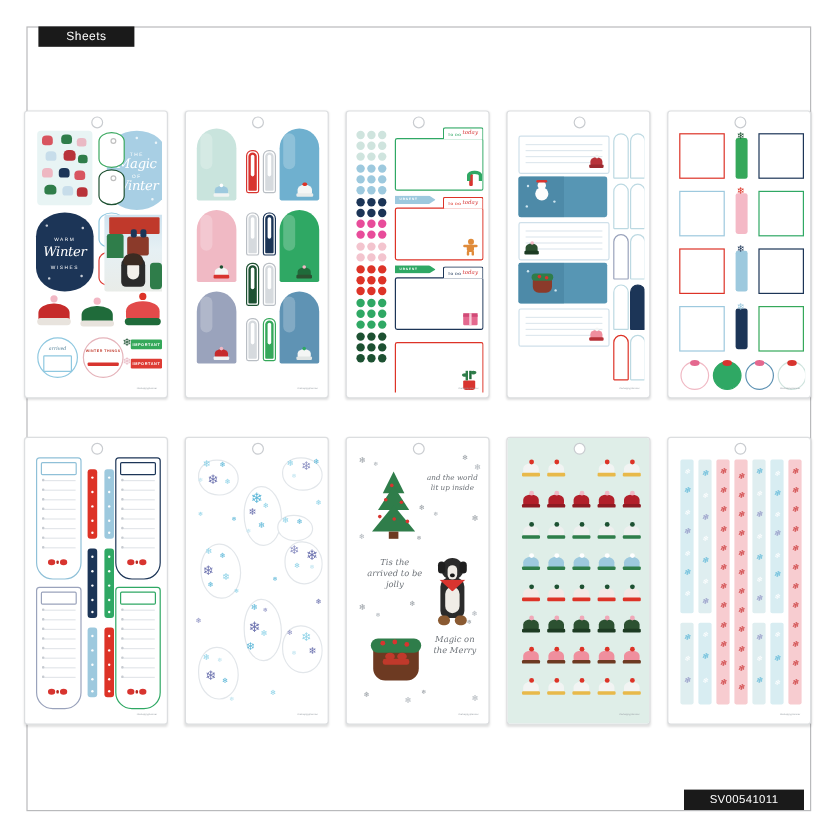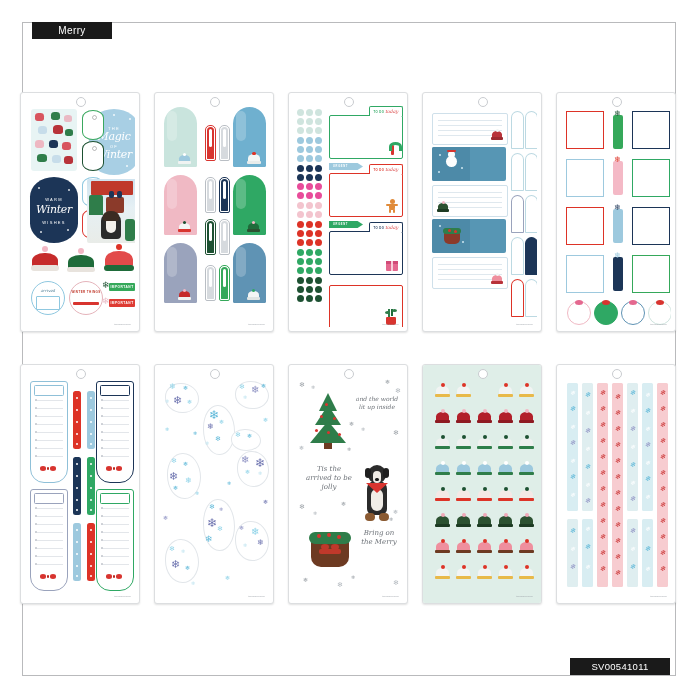--- a/index.html
+++ b/index.html
@@ -120,21 +120,21 @@
   .wstrip i{position:absolute;left:50%;transform:translateX(-50%);}
 </style>
 </head>
 <body>
 
 <div class="page">
 
   <div class="frame"></div>
 
   <div class="badge badge-sheets">
-    <span>Merry</span>
+    <span>Sheets</span>
   </div>
 
   <div class="badge badge-sku">
     <span>SV00541011</span>
   </div>
 
   <div class="grid">
 
     <div class="sheet" style="left:0px;top:0px;">
       <div class="punch"></div>
@@ -801,21 +801,21 @@
           <div style="position:absolute;left:6px;top:12px;width:38px;height:28px;background:#6d3a22;border-radius:3px 3px 10px 10px;"></div>
           <div style="position:absolute;left:4px;top:5px;width:42px;height:12px;background:#2f7d4a;border-radius:6px;"></div>
           <div style="position:absolute;left:12px;top:7px;width:4px;height:4px;border-radius:50%;background:#d8342f;"></div>
           <div style="position:absolute;left:22px;top:6px;width:4px;height:4px;border-radius:50%;background:#d8342f;"></div>
           <div style="position:absolute;left:32px;top:8px;width:4px;height:4px;border-radius:50%;background:#d8342f;"></div>
           <div style="position:absolute;left:14px;top:22px;width:22px;height:5px;background:#c0392b;border-radius:2px;"></div>
           <div style="position:absolute;left:16px;top:17px;width:8px;height:6px;background:#c0392b;border-radius:50%;"></div>
           <div style="position:absolute;left:26px;top:17px;width:8px;height:6px;background:#c0392b;border-radius:50%;"></div>
         </div>
 
-        <div class="script" style="left:64px;top:160px;width:44px;font-size:7px;">Bring on the Merry</div>
+        <div class="script" style="left:64px;top:160px;width:44px;font-size:7px;">Magic on the Merry</div>
 
         <div class="snow" style="left:6px;top:12px;font-size:7px;color:#9aa0a6;">❄</div>
         <div class="snow" style="left:18px;top:16px;font-size:5px;color:#b0b6bc;">❄</div>
         <div class="snow" style="left:92px;top:10px;font-size:6px;color:#9aa0a6;">❄</div>
         <div class="snow" style="left:102px;top:18px;font-size:7px;color:#b0b6bc;">❄</div>
         <div class="snow" style="left:56px;top:52px;font-size:6px;color:#9aa0a6;">❄</div>
         <div class="snow" style="left:68px;top:58px;font-size:5px;color:#b0b6bc;">❄</div>
         <div class="snow" style="left:100px;top:60px;font-size:7px;color:#9aa0a6;">❄</div>
         <div class="snow" style="left:6px;top:76px;font-size:6px;color:#b0b6bc;">❄</div>
         <div class="snow" style="left:54px;top:78px;font-size:5px;color:#9aa0a6;">❄</div>

